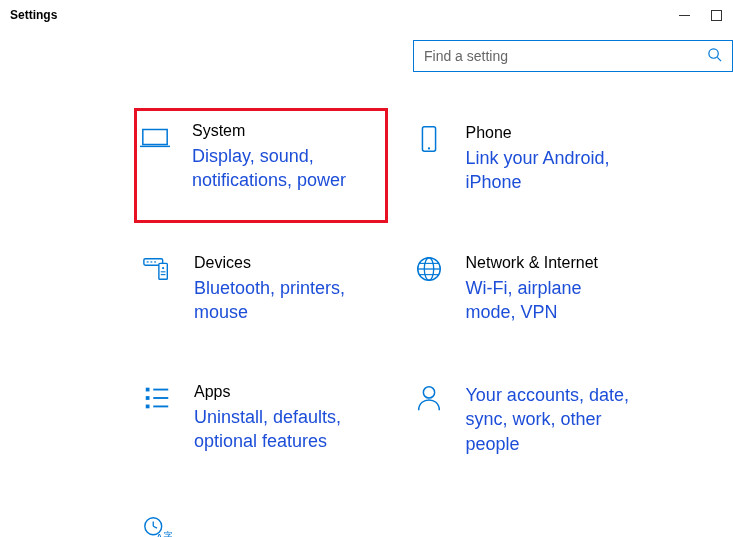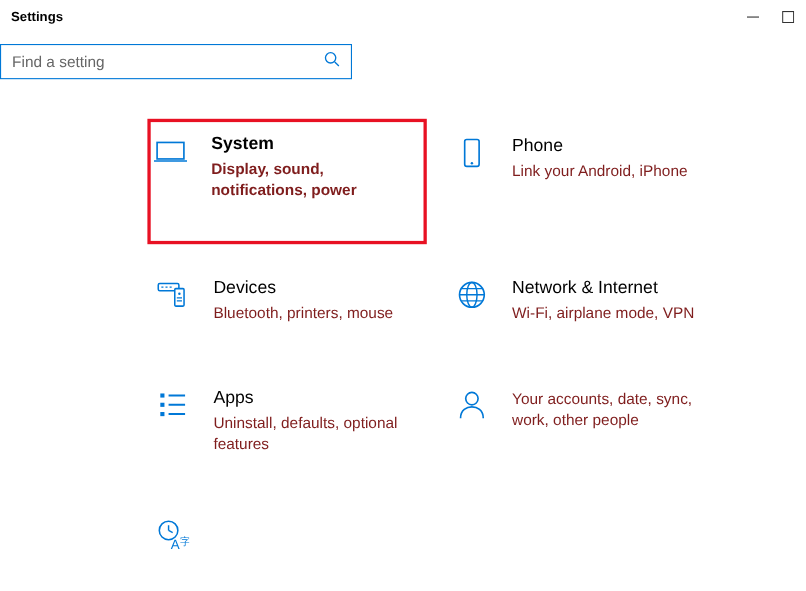--- a/index.html
+++ b/index.html
@@ -4,34 +4,34 @@
   <style>
     * { margin: 0; padding: 0; box-sizing: border-box; font-family: "Segoe UI", Arial, sans-serif; }
     body { width: 733px; height: 537px; background: #fff; position: relative; overflow: hidden; }
 
     .titlebar { display: flex; justify-content: space-between; align-items: center; height: 30px; padding: 0 0 0 10px; }
     .title { font-size: 12px; color: #000; font-weight: bold; }
     .winctrls { display: flex; gap: 18px; padding-right: 10px; }
     .winctrl { width: 14px; height: 30px; display: flex; align-items: center; justify-content: center; cursor: pointer; color:#333; }
     .winctrl svg { width: 11px; height: 11px; }
 
-    .searchwrap { display: flex; justify-content: flex-start; margin-top: 10px; border-radius: 11px; }
+    .searchwrap { display: flex; justify-content: flex-end; margin-top: 10px; border-radius: 11px; }
     .searchbox { width: 320px; height: 32px; border: 1px solid #0078D7; display: flex; align-items: center; justify-content: space-between; padding: 0 10px; }
     .searchbox input { border: none; outline: none; font-size: 14px; width: 260px; color: #555; }
     .searchbox input::placeholder { color: #666; }
     .searchicon svg { width: 15px; height: 15px; }
 
     .grid { display: grid; grid-template-columns: 1fr 1fr; column-gap: 30px; row-gap: 55px; padding: 50px 80px 0 140px; }
     .tile { display: flex; align-items: flex-start; gap: 22px; cursor: pointer; position: relative; padding: 2px; }
-    .tile.highlighted { outline: 3px solid #E81123; outline-offset: -3px; padding: 14px 6px 40px 6px; margin: -14px -6px -26px -6px; font-weight: bold; }
+    .tile.highlighted { outline: 3px solid #E81123; outline-offset: -3px; padding: 14px 6px 26px 6px; margin: -14px -6px -26px -6px; }
     .ticon { width: 30px; height: 30px; flex-shrink: 0; display:flex; align-items:center; justify-content:center; }
     .ticon svg { width: 30px; height: 30px; }
     .ttext { display: flex; flex-direction: column; gap: 4px; }
     .ttitle { font-size: 16px; color: #000; }
-    .tdesc { font-size: 14px; color: #7f1d1d; line-height: 1.35; max-width: 170px; }
+    .tdesc { font-size: 18px; color: #1d4ed8; line-height: 1.35; max-width: 170px; }
   </style>
 </head>
 <body>
 
 <div class="titlebar">
   <div class="title">Settings</div>
   <div class="winctrls">
     <div class="winctrl">
       <svg viewBox="0 0 11 11">
           <line x1="0" y1="5.5" x2="11" y2="5.5" stroke="#333" stroke-width="1"></line>

